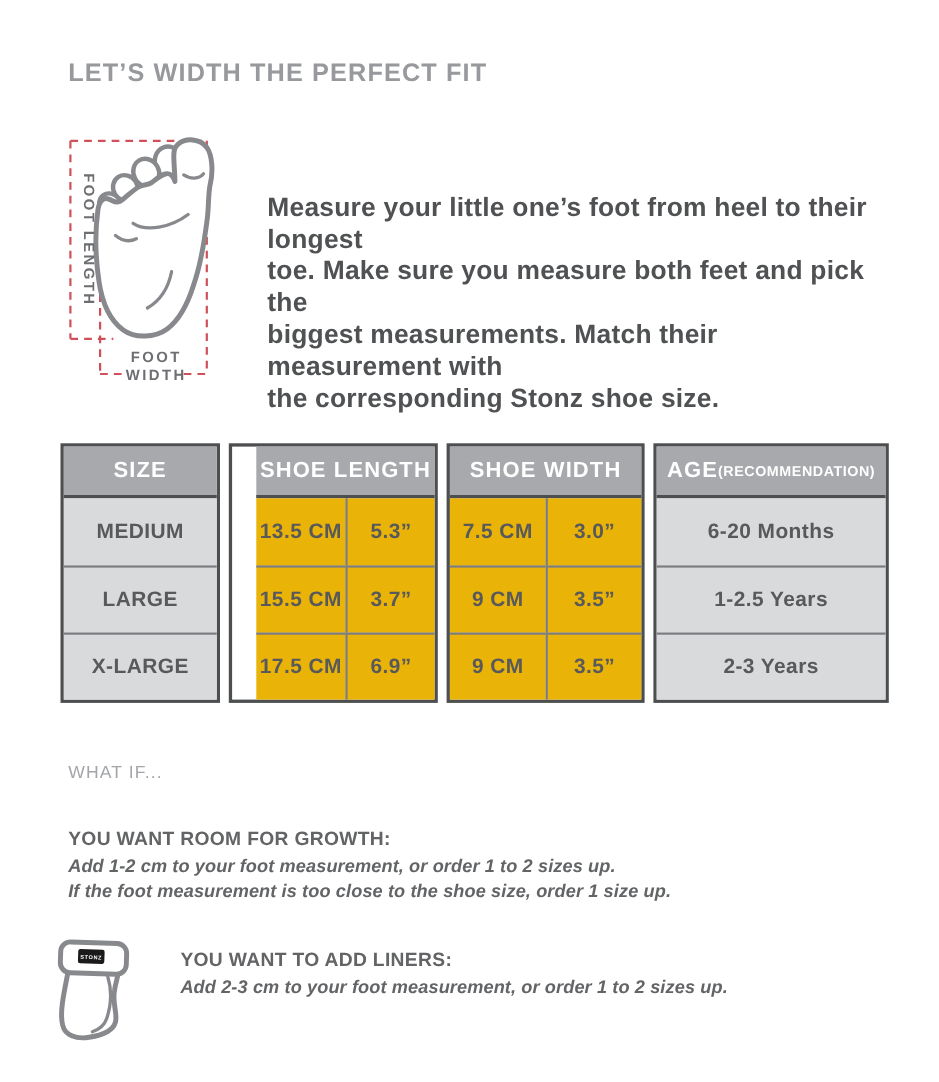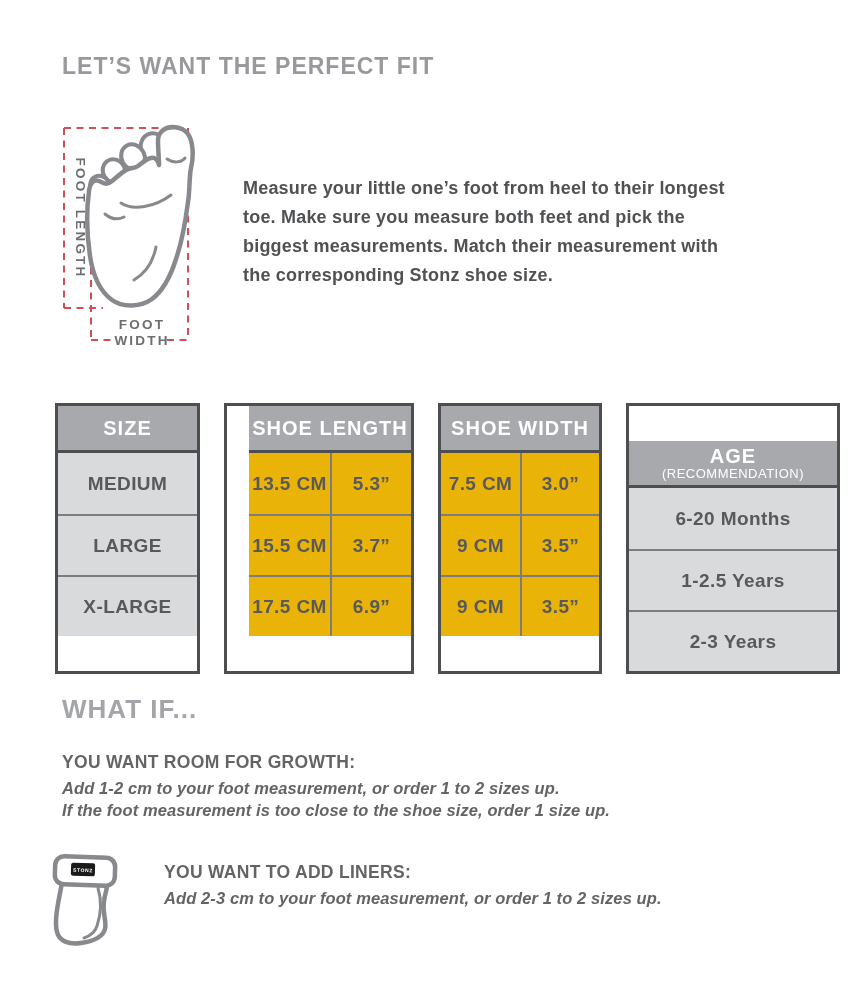--- a/index.html
+++ b/index.html
@@ -23,57 +23,57 @@
     -webkit-font-smoothing:antialiased;
   }
   
   .page-title{
     position:absolute;left:62px;top:53px;margin:0;
     font-size:23px;font-weight:600;letter-spacing:1px;
     color:var(--ink-light);
   }
   .what-if-title{
     position:absolute;left:62px;top:694px;margin:0;
-    font-size:26px;font-weight:700;letter-spacing:1px;
+    font-size:16px;font-weight:400;letter-spacing:1px;
     color:#a3a5a8;
   }
   
   .foot-svg{position:absolute;left:55px;top:118px;}
   .measure-text{
     position:absolute;left:243px;top:174px;width:560px;
-    font-size:18px;line-height:29px;font-weight:600;
+    font-size:24px;line-height:29px;font-weight:600;
     color:#4f5153;letter-spacing:0.2px;
   }
   .svg-label{
     font-family:"Liberation Sans","DejaVu Sans",sans-serif;
     font-size:13.5px;font-weight:600;letter-spacing:2.2px;fill:#6d6e71;
   }
   
   .size-table{
     position:absolute;left:55px;top:403px;width:753px;
-    display:flex;gap:24px;
+    display:flex;gap:8px;
   }
   .tgroup{
     box-sizing:border-box;background:#fff;
     border:3px solid var(--border-dark);
     flex:0 0 auto;
   }
   .g-size{width:145px;}
   .g-len{width:190px;padding-left:22px;}
-  .g-wid{width:164px;}
+  .g-wid{width:180px;}
   .g-age{width:214px;}
   .thead{
     height:47px;box-sizing:border-box;
     border-bottom:3px solid var(--border-dark);
     background:var(--head-bg);
     color:#fff;display:flex;align-items:center;justify-content:center;
     font-size:20px;font-weight:600;letter-spacing:1px;
   }
-  .g-age .thead{flex-direction:column;justify-content:center;margin-top:35px;}
-  .age-sub{font-size:13px;font-weight:400;letter-spacing:0.5px;line-height:15px;}
+  .g-age .thead{flex-direction:row;justify-content:center;}
+  .age-sub{font-size:13px;font-weight:700;letter-spacing:0.5px;line-height:15px;}
   .age-main{line-height:20px;}
   .tbody{display:grid;grid-template-columns:1fr;}
   .tbody.two-col{grid-template-columns:1fr 1fr;}
   .cell{
     height:61px;box-sizing:border-box;
     display:flex;align-items:center;justify-content:center;
     font-size:19px;font-weight:600;letter-spacing:0.4px;
     color:var(--ink);background:#eab308;
   }
   .cell.gray{background:var(--cell-gray);}
@@ -90,21 +90,21 @@
     color:var(--ink-soft);letter-spacing:0.1px;font-style:italic;
   }
   .liners-block{position:absolute;left:164px;top:862px;}
   .boot-svg{position:absolute;left:50px;top:851px;}
 </style>
 </head>
 <body>
 
 <div class="page">
 
-  <h1 class="page-title">LET’S WANT THE PERFECT FIT</h1>
+  <h1 class="page-title">LET’S WIDTH THE PERFECT FIT</h1>
 
   <svg class="foot-svg" width="180" height="240" viewBox="0 0 180 240">
 
     <g stroke="#cf5059" stroke-width="2" fill="none" stroke-dasharray="7 5.5">
       <path d="M 9,10 H 133"></path>
       <path d="M 9,10 V 190"></path>
       <path d="M 9,190 H 48"></path>
       <path d="M 133,10 V 222"></path>
       <path d="M 36,62 V 222"></path>
       <path d="M 36,222 H 62"></path>

